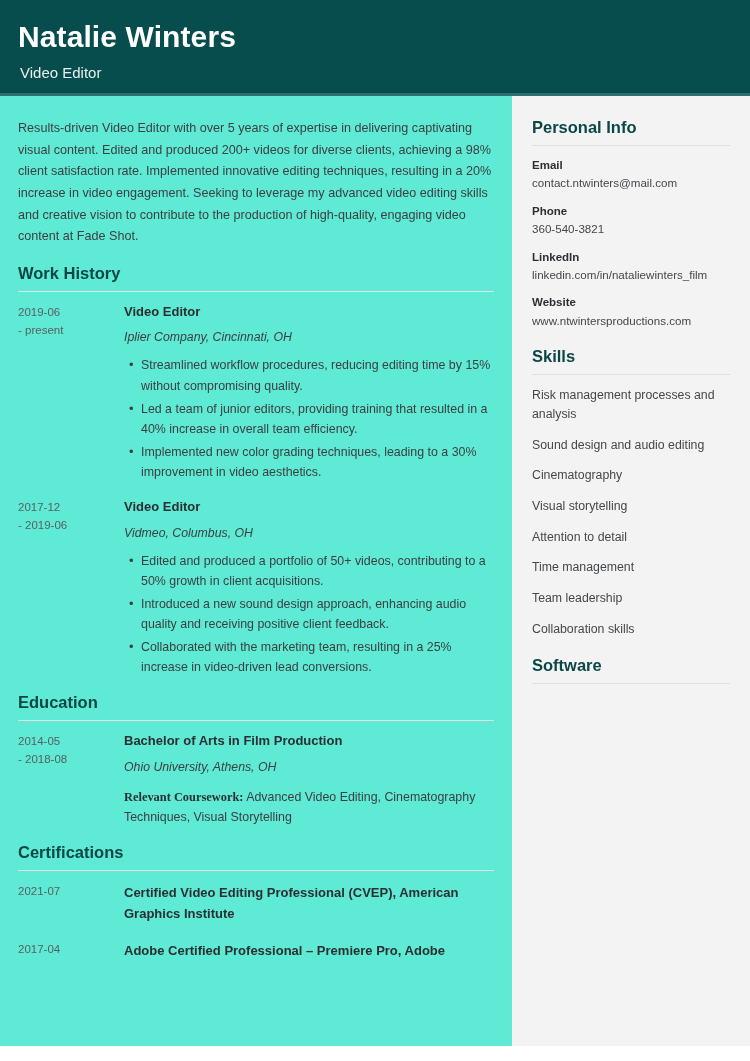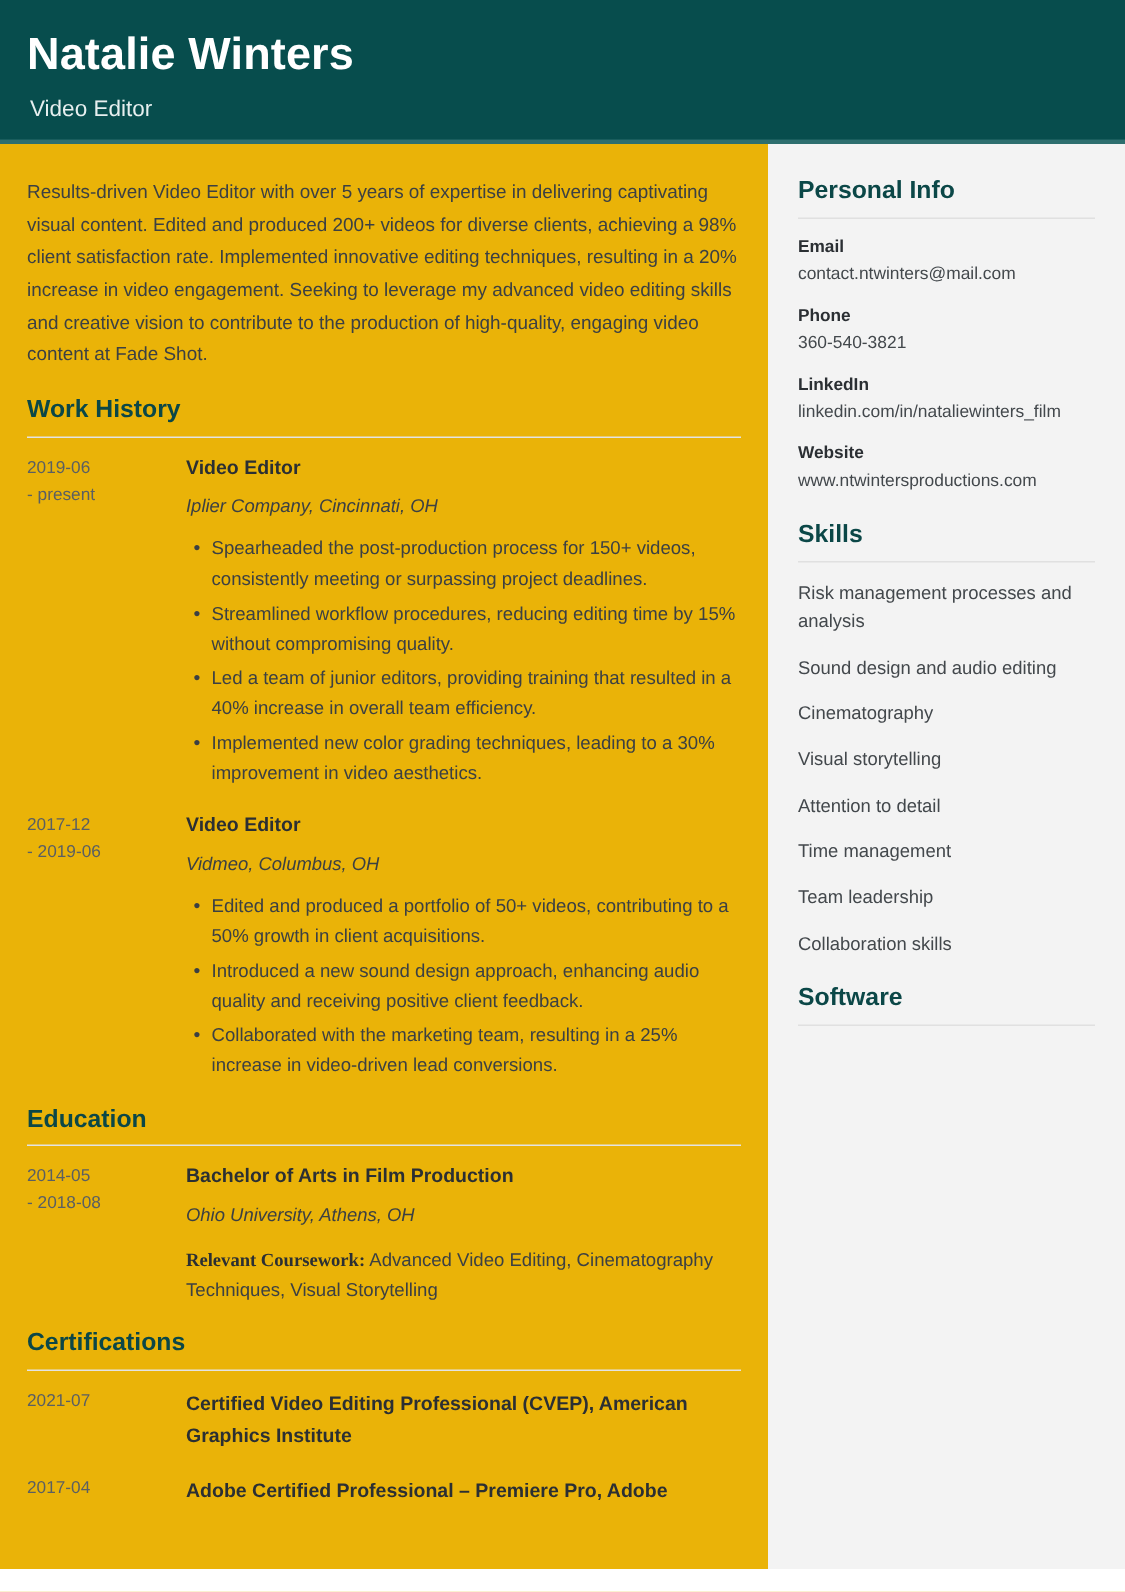--- a/index.html
+++ b/index.html
@@ -48,21 +48,21 @@
   
   .body-wrap {
     display: flex;
     align-items: stretch;
     height: 950px;
   }
   .main-col {
     width: 512px;
     box-sizing: border-box;
     padding: 22px 18px 0 18px;
-    background: #eab308;
+    background: #5eead4;
   }
   .side-col {
     width: 238px;
     box-sizing: border-box;
     padding: 22px 20px 0 20px;
     background: #f3f3f3;
   }
 
   
   .summary {
@@ -227,21 +227,20 @@
 
         <div class="entry">
           <div class="entry-dates">
             <div>2019-06</div>
             <div>- present</div>
           </div>
           <div class="entry-body">
             <p class="entry-role">Video Editor</p>
             <p class="entry-org">Iplier Company, Cincinnati, OH</p>
             <ul class="entry-bullets">
-              <li>Spearheaded the post-production process for 150+ videos, consistently meeting or surpassing project deadlines.</li>
               <li>Streamlined workflow procedures, reducing editing time by 15% without compromising quality.</li>
               <li>Led a team of junior editors, providing training that resulted in a 40% increase in overall team efficiency.</li>
               <li>Implemented new color grading techniques, leading to a 30% improvement in video aesthetics.</li>
             </ul>
           </div>
         </div>
 
         <div class="entry">
           <div class="entry-dates">
             <div>2017-12</div>

